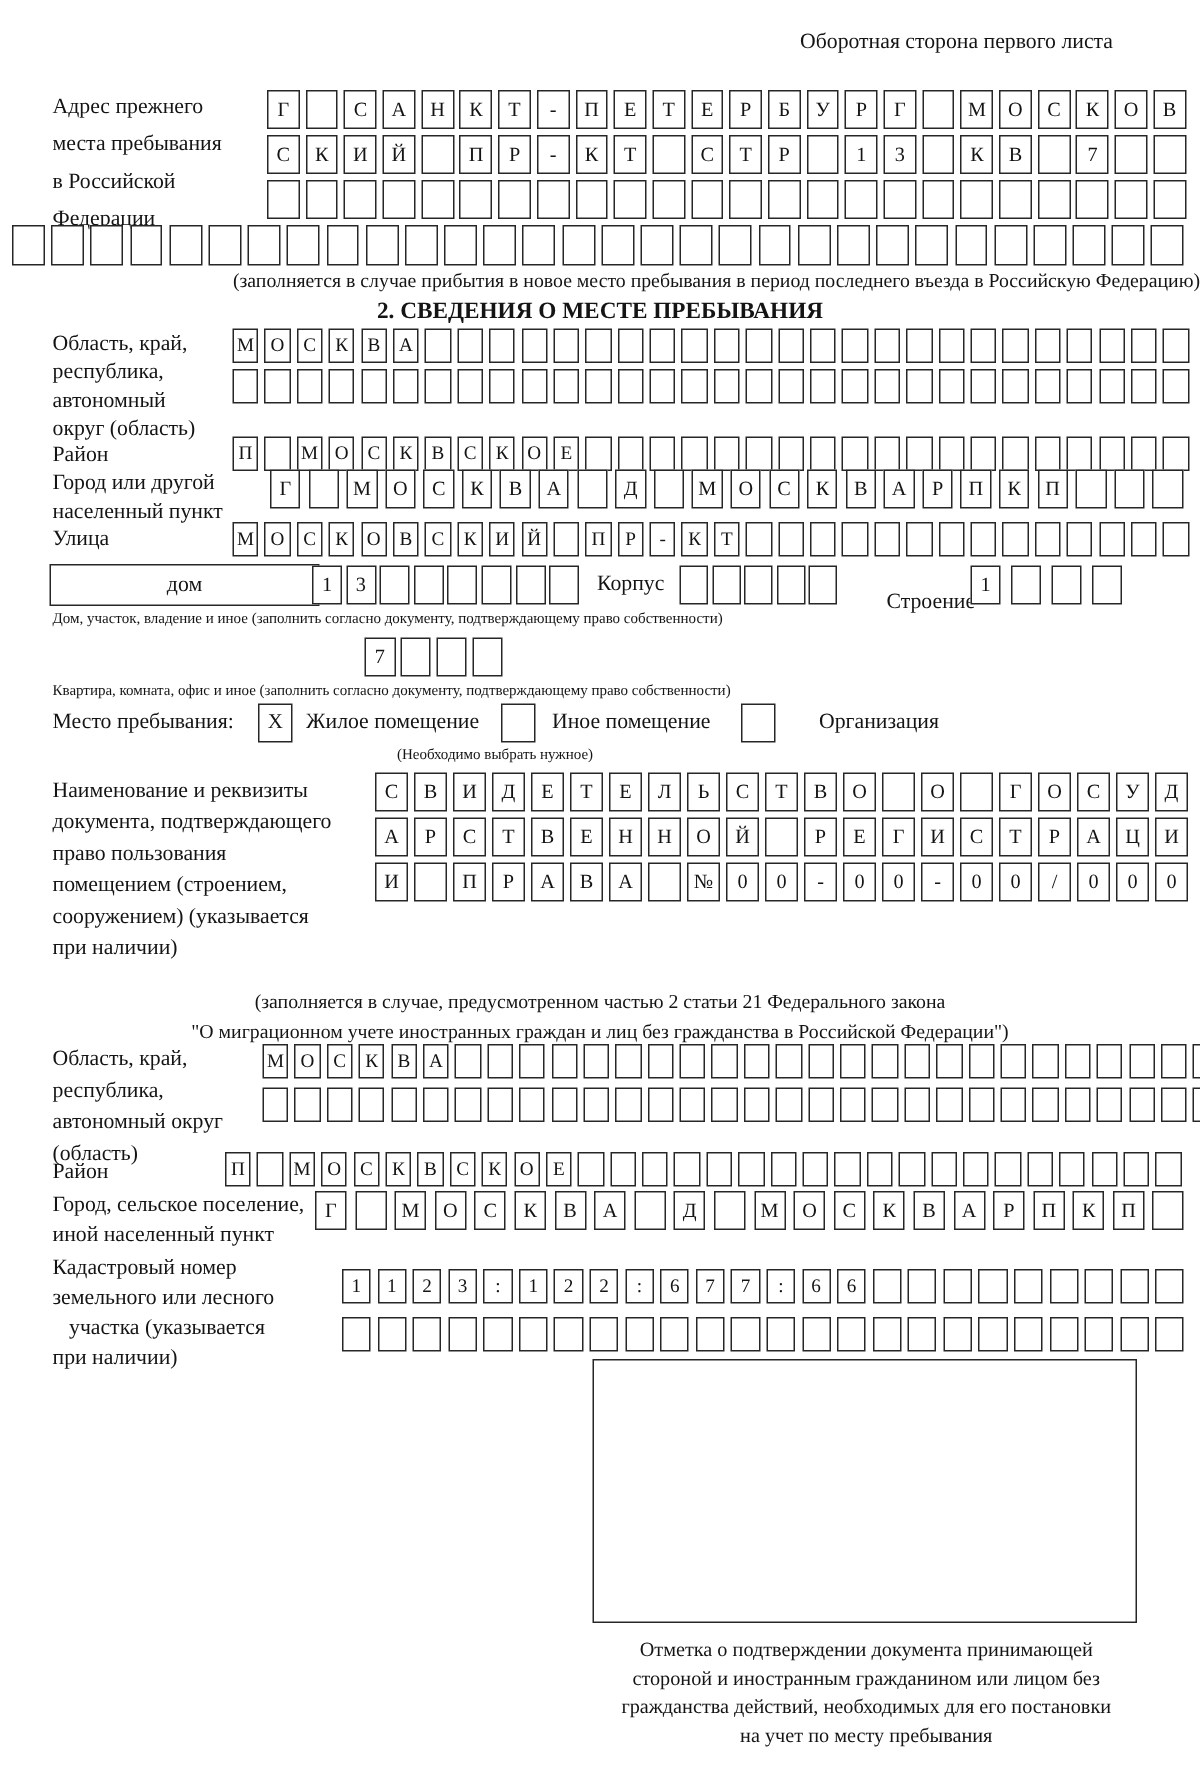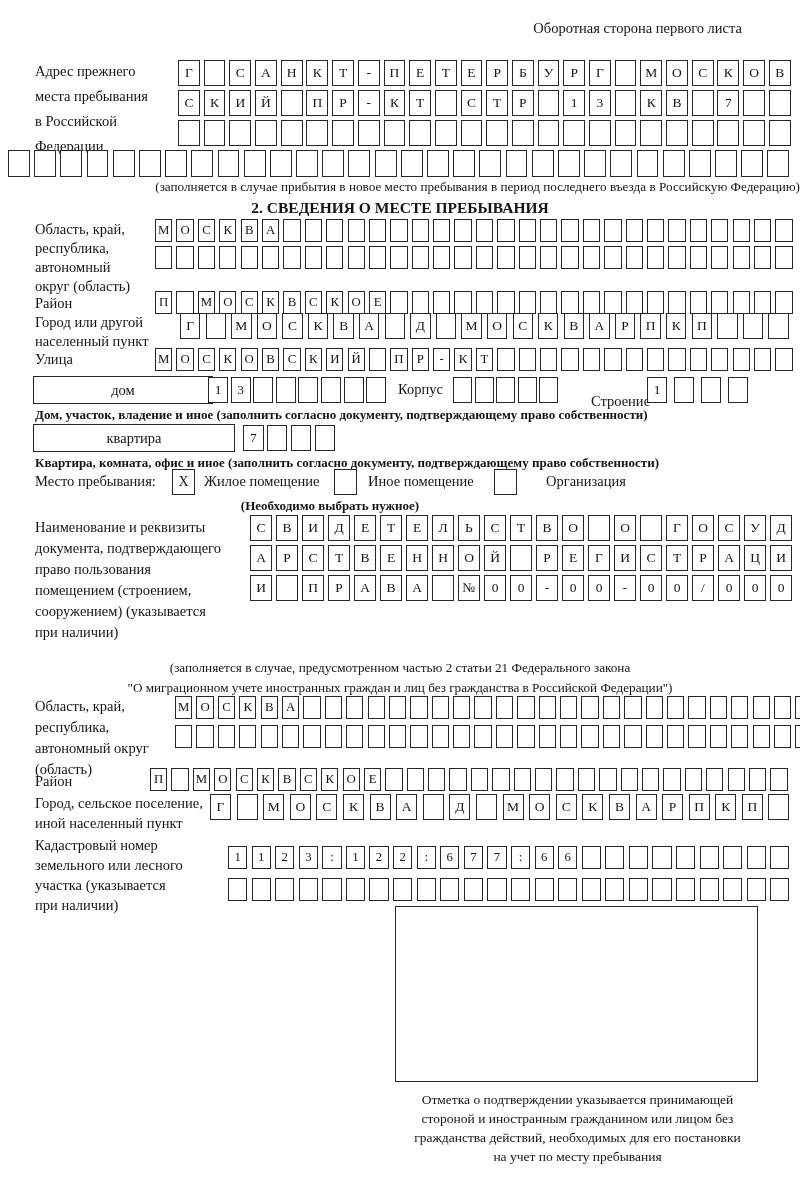--- a/index.html
+++ b/index.html
@@ -1,20 +1,20 @@
 <!DOCTYPE html>
 <html><head>
 <meta charset="utf-8">
 <style>
   html,body{margin:0;padding:0;background:#fff;}
   .page{position:relative;width:800px;height:1180px;background:#fff;overflow:hidden;
         font-family:"Liberation Serif","DejaVu Serif",serif;color:#141414;}
   .abs{position:absolute;}
   .lbl{font-size:14.5px;line-height:1;white-space:nowrap;}
-  .cap{font-size:13px;line-height:1;white-space:nowrap;font-weight:bold;}
+  .cap{font-size:10px;line-height:1;white-space:nowrap;}
   .capc{font-size:13.2px;line-height:1;text-align:center;width:800px;left:0;}
   .h2{font-weight:bold;font-size:15.5px;text-align:center;width:800px;left:0;white-space:nowrap;}
   .h3{font-weight:bold;font-size:15px;text-align:center;width:800px;left:0;white-space:nowrap;}
   .cr{position:absolute;display:flex;align-items:flex-start;}
   .c{box-sizing:border-box;flex:0 0 auto;border:1.5px solid #262626;background:#fff;
      display:flex;align-items:center;justify-content:center;font-size:13.5px;line-height:1;}
   
   .v-lg{column-gap:3.9px}   .v-lg .c{width:21.8px;height:26px;}
   .v-full{column-gap:4.3px} .v-full .c{width:21.9px;height:27px;}
   .v-sm{column-gap:4.1px}   .v-sm .c{width:17.3px;height:23px;font-size:12.8px;}
@@ -347,21 +347,20 @@
     </div>
   <div class="abs lbl" style="left:572px;top:394px;margin-left:19px;">Строение</div>
   <div class="cr v-str" style="left:647px;top:377px;">
       <span class="c">1</span>
       <span class="c"></span>
       <span class="c"></span>
       <span class="c"></span>
     </div>
   <div class="abs cap" style="left:35px;top:408px;">Дом, участок, владение и иное (заполнить согласно документу, подтверждающему право собственности)</div>
 
-  <div class="abs widebox" style="left:33px;top:424px;width:202px;height:28px;">квартира</div>
   <div class="cr v-kv" style="left:243px;top:425px;">
       <span class="c">7</span>
       <span class="c"></span>
       <span class="c"></span>
       <span class="c"></span>
     </div>
   <div class="abs cap" style="left:35px;top:456px;">Квартира, комната, офис и иное (заполнить согласно документу, подтверждающему право собственности)</div>
 
   <div class="abs lbl" style="left:35px;top:474px;">Место пребывания:</div>
   <div class="abs cb" style="left:172px;top:469px;">X</div>
@@ -576,21 +575,21 @@
       <span class="c">А</span>
       <span class="c">Р</span>
       <span class="c">П</span>
       <span class="c">К</span>
       <span class="c">П</span>
       <span class="c"></span>
     </div>
 
   <div class="abs lbl" style="left:35px;top:838px;">Кадастровый номер</div>
   <div class="abs lbl" style="left:35px;top:858px;">земельного или лесного</div>
-  <div class="abs lbl" style="left:35px;top:878px;">участка (указывается</div>
+  <div class="abs lbl" style="left:46px;top:878px;">участка (указывается</div>
   <div class="abs lbl" style="left:35px;top:898px;">при наличии)</div>
   <div class="cr v-kad" style="left:228px;top:846px;">
       <span class="c">1</span>
       <span class="c">1</span>
       <span class="c">2</span>
       <span class="c">3</span>
       <span class="c">:</span>
       <span class="c">1</span>
       <span class="c">2</span>
       <span class="c">2</span>
@@ -633,19 +632,19 @@
       <span class="c"></span>
       <span class="c"></span>
       <span class="c"></span>
       <span class="c"></span>
       <span class="c"></span>
       <span class="c"></span>
     </div>
 
   <div class="abs stamp" style="left:395px;top:906px;width:363px;height:176px;"></div>
   <div class="abs stampnote" style="left:385px;top:1090px;width:385px;">
-    <div>Отметка о подтверждении указывается принимающей</div>
+    <div>Отметка о подтверждении документа принимающей</div>
     <div>стороной и иностранным гражданином или лицом без</div>
     <div>гражданства действий, необходимых для его постановки</div>
     <div>на учет по месту пребывания</div>
   </div>
 
 </div>
 
 </body></html>

